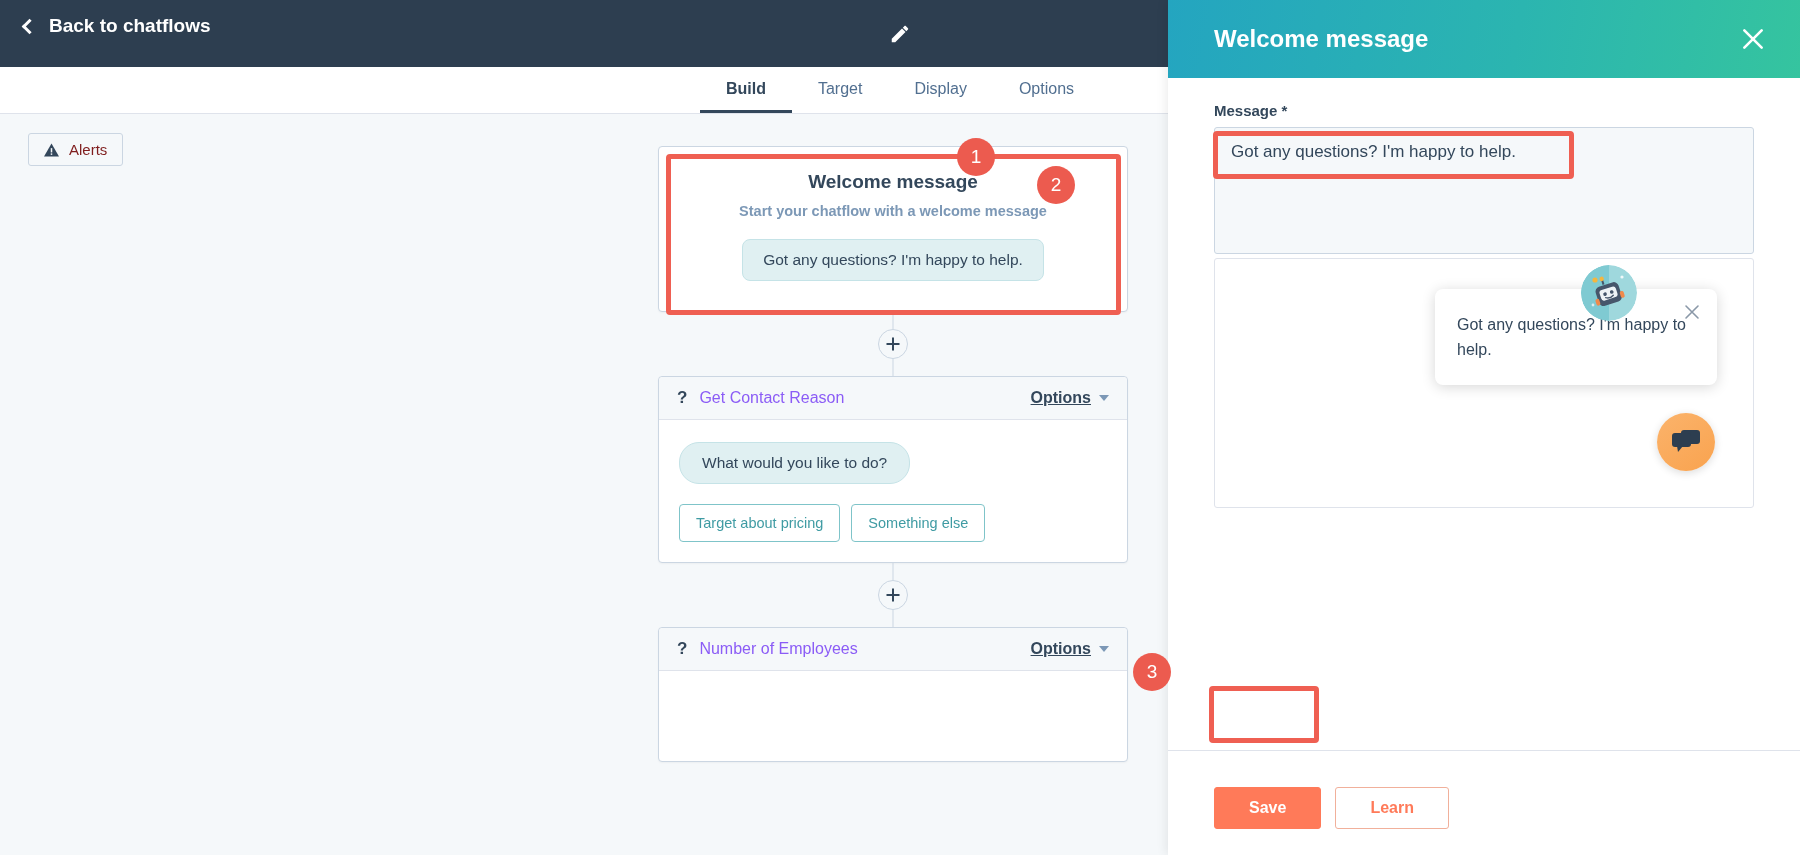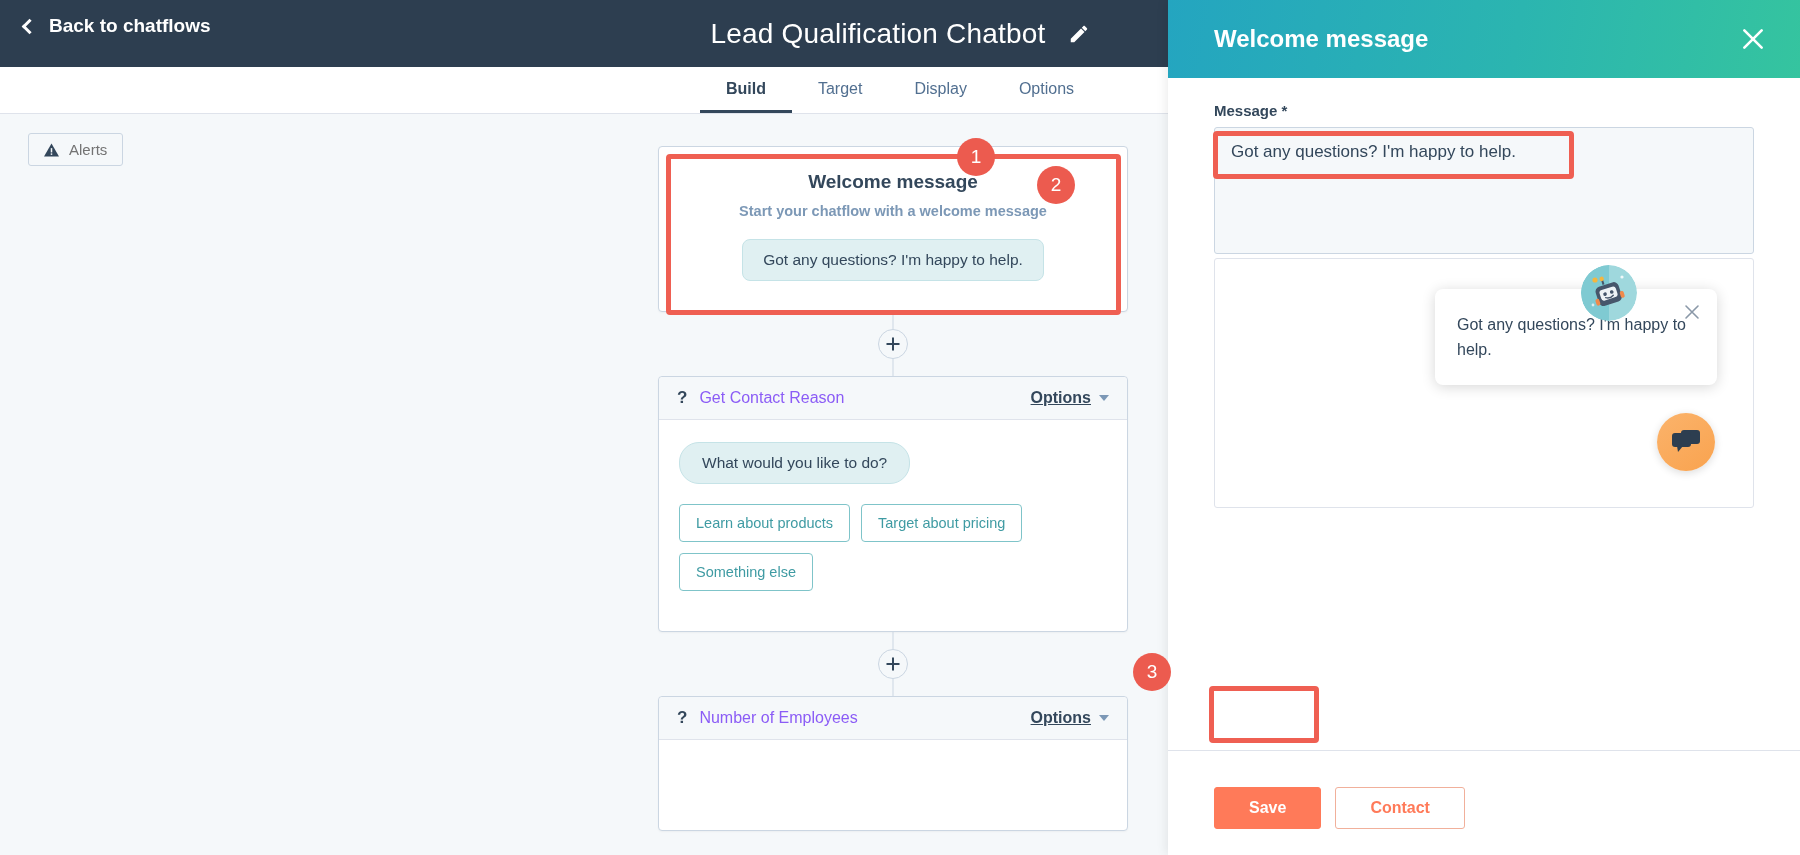--- a/index.html
+++ b/index.html
@@ -45,21 +45,21 @@
 
   
   .canvas {
     position: absolute; left: 0; top: 114px; width: 1168px; height: 741px;
     background: #f5f8fa; overflow: hidden;
   }
   .alerts-btn {
     position: absolute; left: 28px; top: 19px;
     display: flex; align-items: center; gap: 10px;
     background: #f5f8fa; border: 1px solid #cbd6e2; border-radius: 3px;
-    padding: 7px 15px; font-size: 15px; color: #737373; cursor: pointer;
+    padding: 7px 15px; font-size: 15px; color: #7f1d1d; cursor: pointer;
   }
   .warn-icon { width: 15px; height: 14px; display: block; }
 
   
   .flow-col {
     position: absolute; left: 658px; top: 32px; width: 470px;
   }
   .card {
     background: #fff; border: 1px solid #cbd6e2; border-radius: 4px;
     width: 470px; box-shadow: 0 1px 2px rgba(0,0,0,.04);
@@ -105,21 +105,21 @@
   .card-head-left { display: flex; align-items: center; gap: 12px; }
   .q-mark { font-size: 17px; font-weight: 700; color: #33475b; }
   .card-head-title { font-size: 16px; color: #8b5cf6; }
   .options-link {
     display: flex; align-items: center; gap: 8px;
     font-size: 16px; font-weight: 700; color: #33475b;
     text-decoration: underline; cursor: pointer;
   }
   .caret { width: 0; height: 0; border-left: 5px solid transparent;
     border-right: 5px solid transparent; border-top: 6px solid #7c98b6; }
-  .card-body { padding: 22px 20px 40px; }
+  .card-body { padding: 22px 20px 20px; }
   .q-bubble {
     display: inline-block; background: #e0f0f2; border: 1px solid #c5e3e7;
     border-radius: 20px; padding: 11px 22px; font-size: 15.5px; color: #33475b;
     margin-bottom: 20px;
   }
   .quick-replies { display: flex; flex-wrap: wrap; gap: 11px; }
   .qr {
     border: 1px solid #7fc4c9; border-radius: 4px; background: #fff;
     padding: 10px 16px; font-size: 14.5px; color: #3f9ba3; cursor: pointer;
   }
@@ -188,21 +188,20 @@
 <body>
 
 <div id="root">
 
   <div class="topbar">
     <div class="back-link">
       <span class="chev"></span>
       <span>Back to chatflows</span>
     </div>
     <div class="flow-title-wrap">
-      <span class="flow-title">Lead Qualification Chatbot</span>
       <svg class="pencil-icon" viewBox="0 0 24 24">
         <path d="M3 17.2V21h3.8L18 9.8l-3.8-3.8L3 17.2zM20.7 7.1c.4-.4.4-1 0-1.4l-2.4-2.4c-.4-.4-1-.4-1.4 0l-1.8 1.8 3.8 3.8 1.8-1.8z" fill="#ffffff"></path>
       </svg>
     </div>
   </div>
 
   <div class="tabbar">
     <div class="tab active">
       <span>Build</span>
     </div>
@@ -253,21 +252,20 @@
             <span class="card-head-title">Get Contact Reason</span>
           </div>
           <div class="options-link">
             <span>Options</span>
             <span class="caret"></span>
           </div>
         </div>
         <div class="card-body">
           <div class="q-bubble">What would you like to do?</div>
           <div class="quick-replies">
-            <div class="qr">Learn about products</div>
             <div class="qr">Target about pricing</div>
             <div class="qr" style="flex-basis:100%;max-width:fit-content;">Something else</div>
           </div>
         </div>
       </div>
 
       <div class="connector">
         <div class="line"></div>
         <div class="plus-btn">
           <svg width="14" height="14" viewBox="0 0 14 14">
@@ -348,21 +346,21 @@
             <rect x="10" y="1" width="19" height="14" rx="3" fill="#2d3e50"></rect>
             <rect x="1" y="4" width="19" height="14" rx="3" fill="#2d3e50"></rect>
             <path d="M6 17l1 6 5-6z" fill="#2d3e50"></path>
           </svg>
         </div>
       </div>
     </div>
 
     <div class="panel-foot">
       <button class="btn-save">Save</button>
-      <button class="btn-cancel">Contact</button>
+      <button class="btn-cancel">Learn</button>
     </div>
 
   </div>
 
   <div class="annot-box" style="left:1213px; top:131px; width:361px; height:48px;"></div>
   <div class="annot-badge" style="left:1037px; top:166px;">
     <span>2</span>
   </div>
 
   <div class="annot-box" style="left:1209px; top:686px; width:110px; height:57px;"></div>

